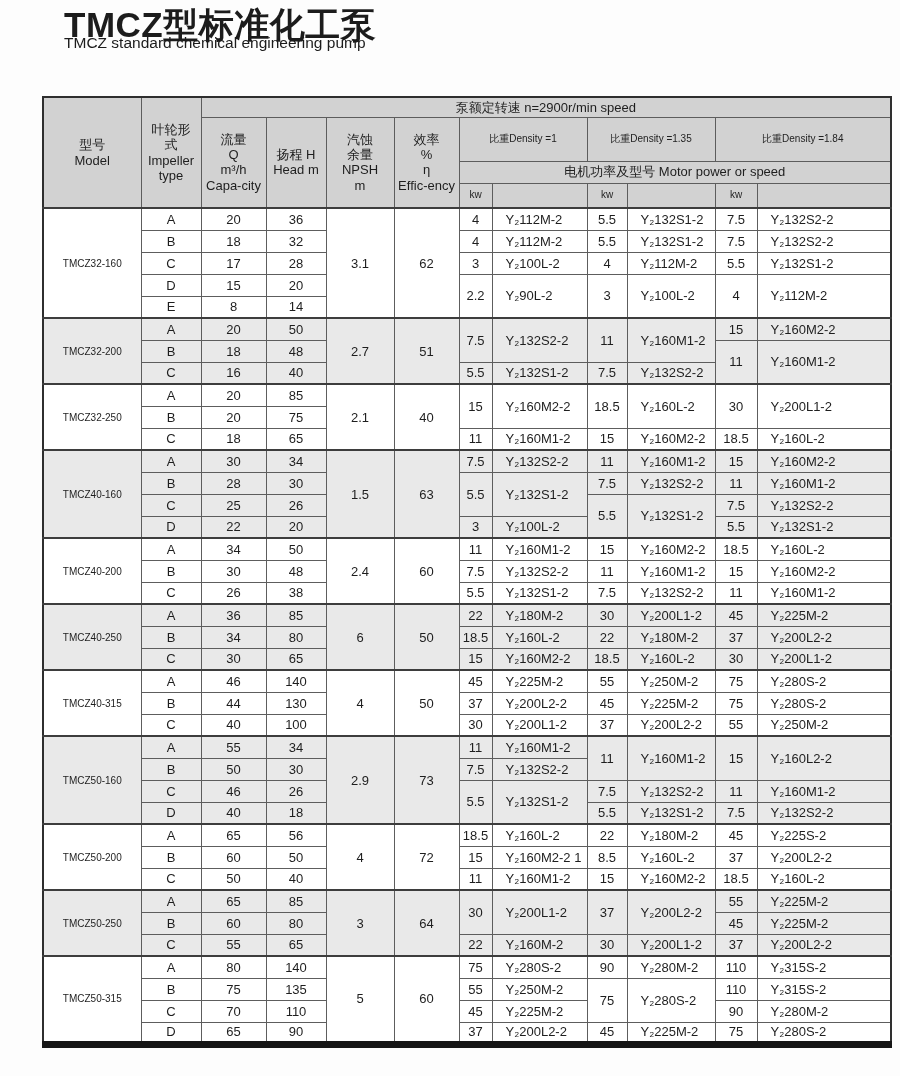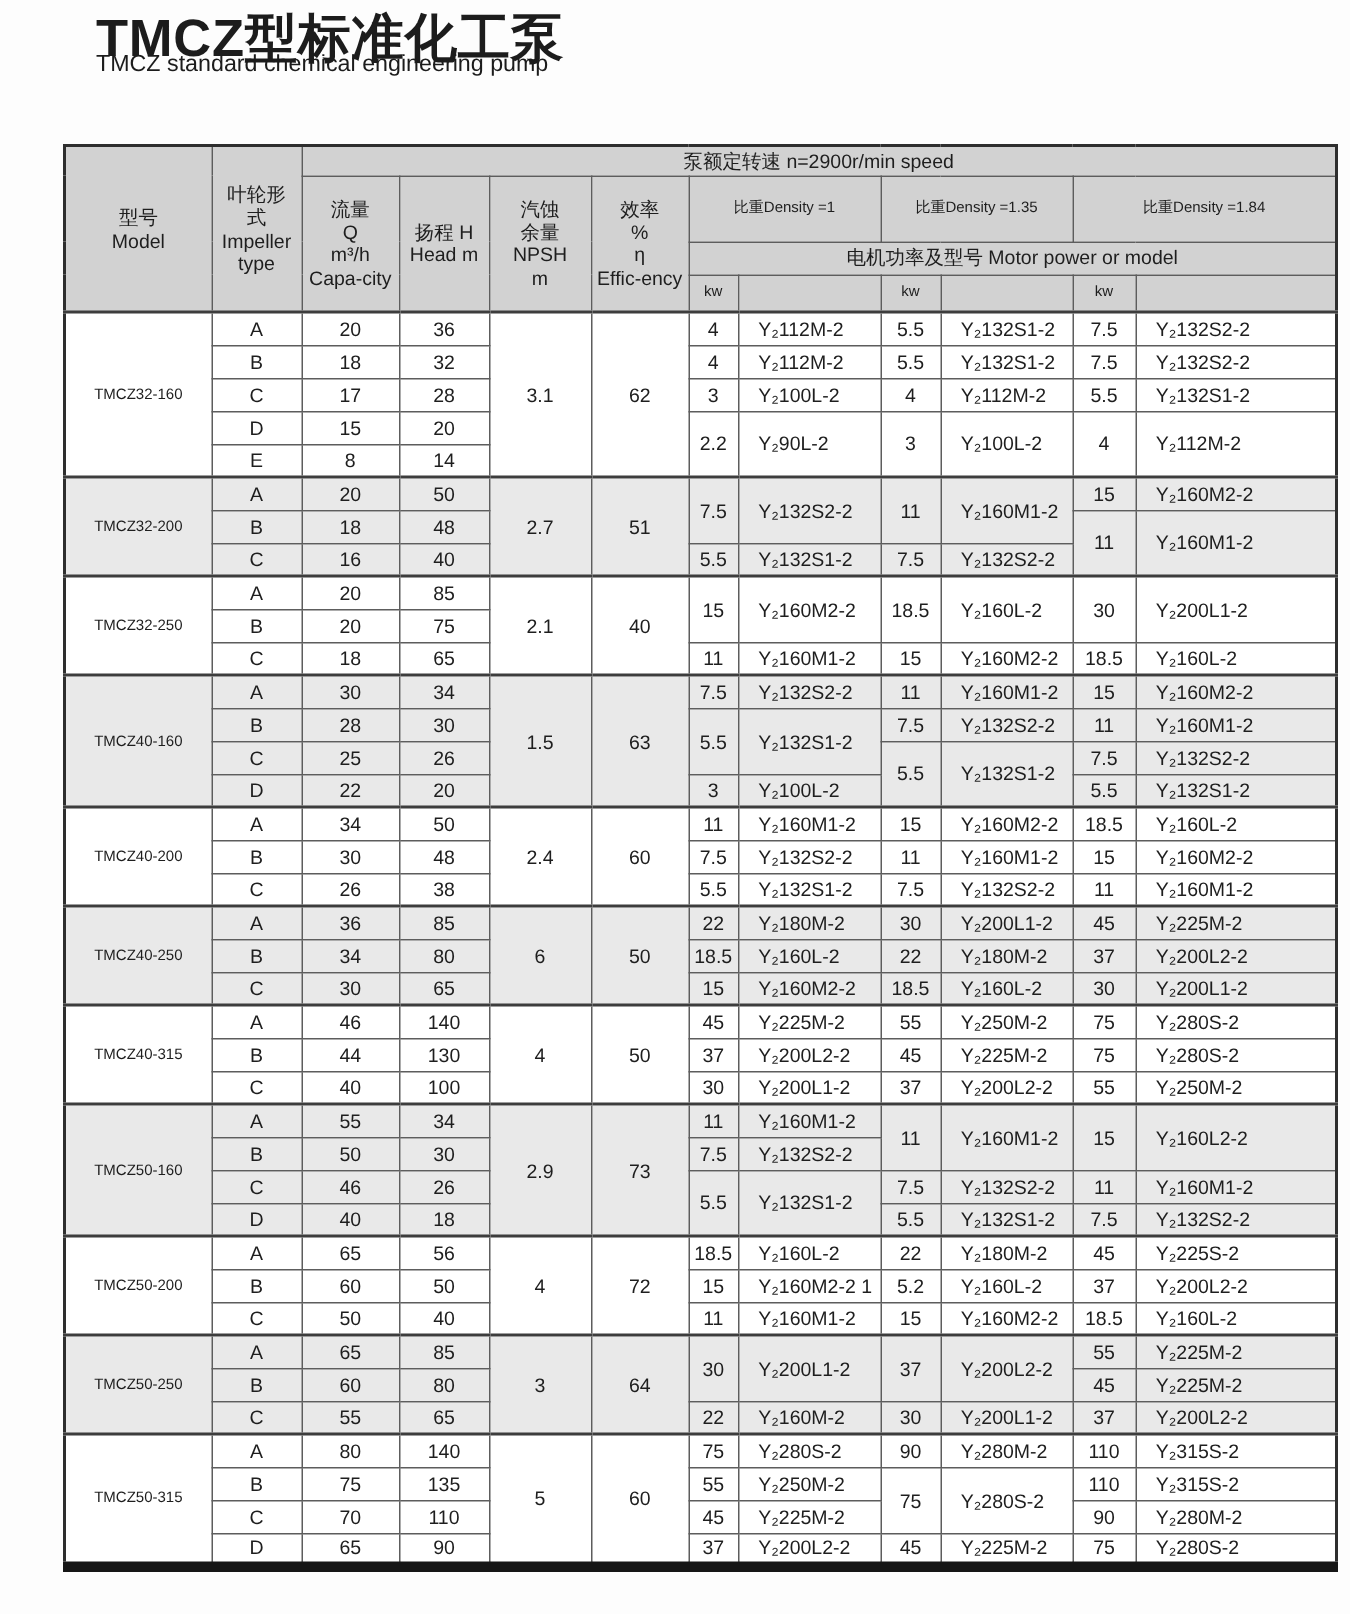--- a/index.html
+++ b/index.html
@@ -83,21 +83,21 @@
 m</th>
         <th rowspan="3">效率
 %
 η
 Effic-ency</th>
         <th colspan="2" class="density">比重Density =1</th>
         <th colspan="2" class="density">比重Density =1.35</th>
         <th colspan="2" class="density">比重Density =1.84</th>
       </tr>
       <tr class="h3">
-        <th colspan="6">电机功率及型号  Motor power or model</th>
+        <th colspan="6">电机功率及型号  Motor power or speed</th>
       </tr>
       <tr class="h4">
         <th class="kwh">kw</th>
         <th></th>
         <th class="kwh">kw</th>
         <th></th>
         <th class="kwh">kw</th>
         <th></th>
       </tr>
     </thead>
@@ -419,21 +419,21 @@
           <td class="motor">Y₂180M-2</td>
           <td class="kw">45</td>
           <td class="motor">Y₂225S-2</td>
         </tr>
         <tr>
           <td>B</td>
           <td>60</td>
           <td>50</td>
           <td class="kw">15</td>
           <td class="motor">Y₂160M2-2 1</td>
-          <td class="kw">5.2</td>
+          <td class="kw">8.5</td>
           <td class="motor">Y₂160L-2</td>
           <td class="kw">37</td>
           <td class="motor">Y₂200L2-2</td>
         </tr>
         <tr>
           <td>C</td>
           <td>50</td>
           <td>40</td>
           <td class="kw">11</td>
           <td class="motor">Y₂160M1-2</td>

